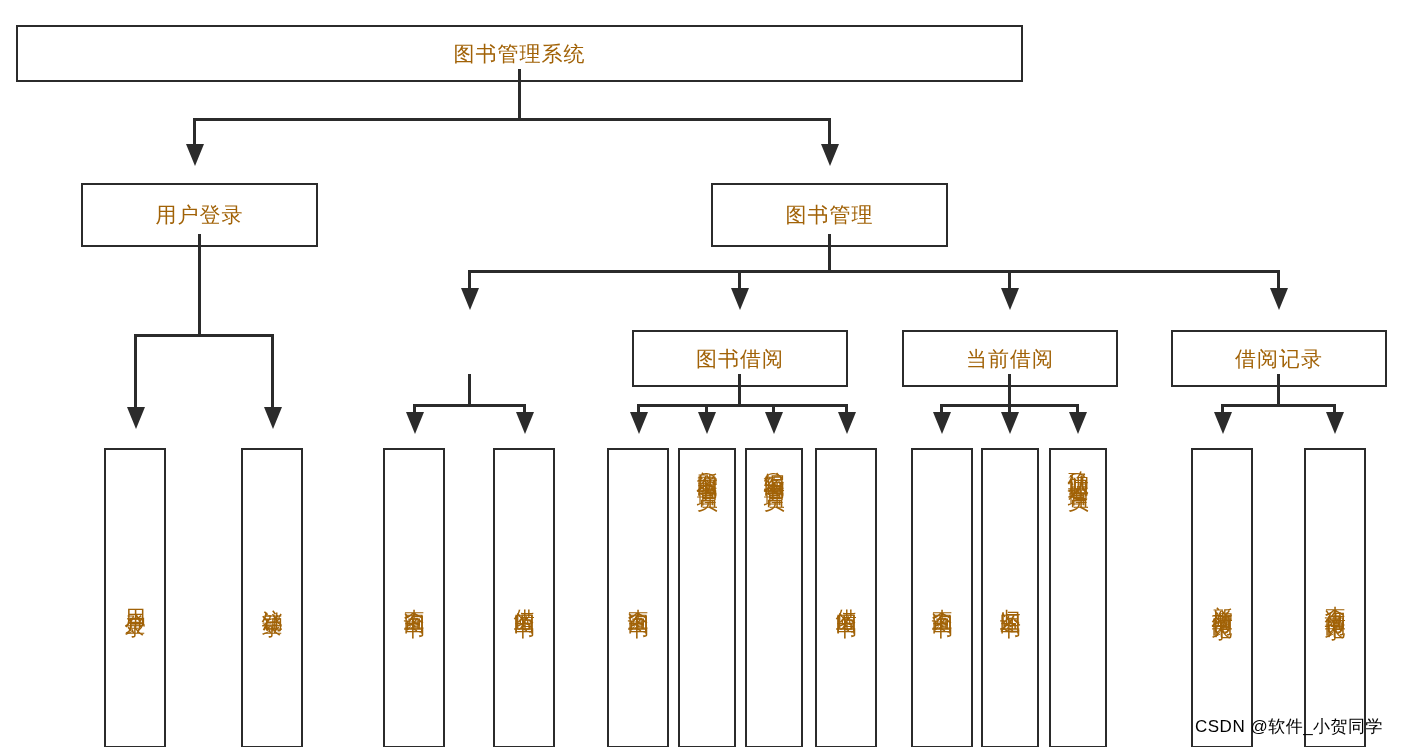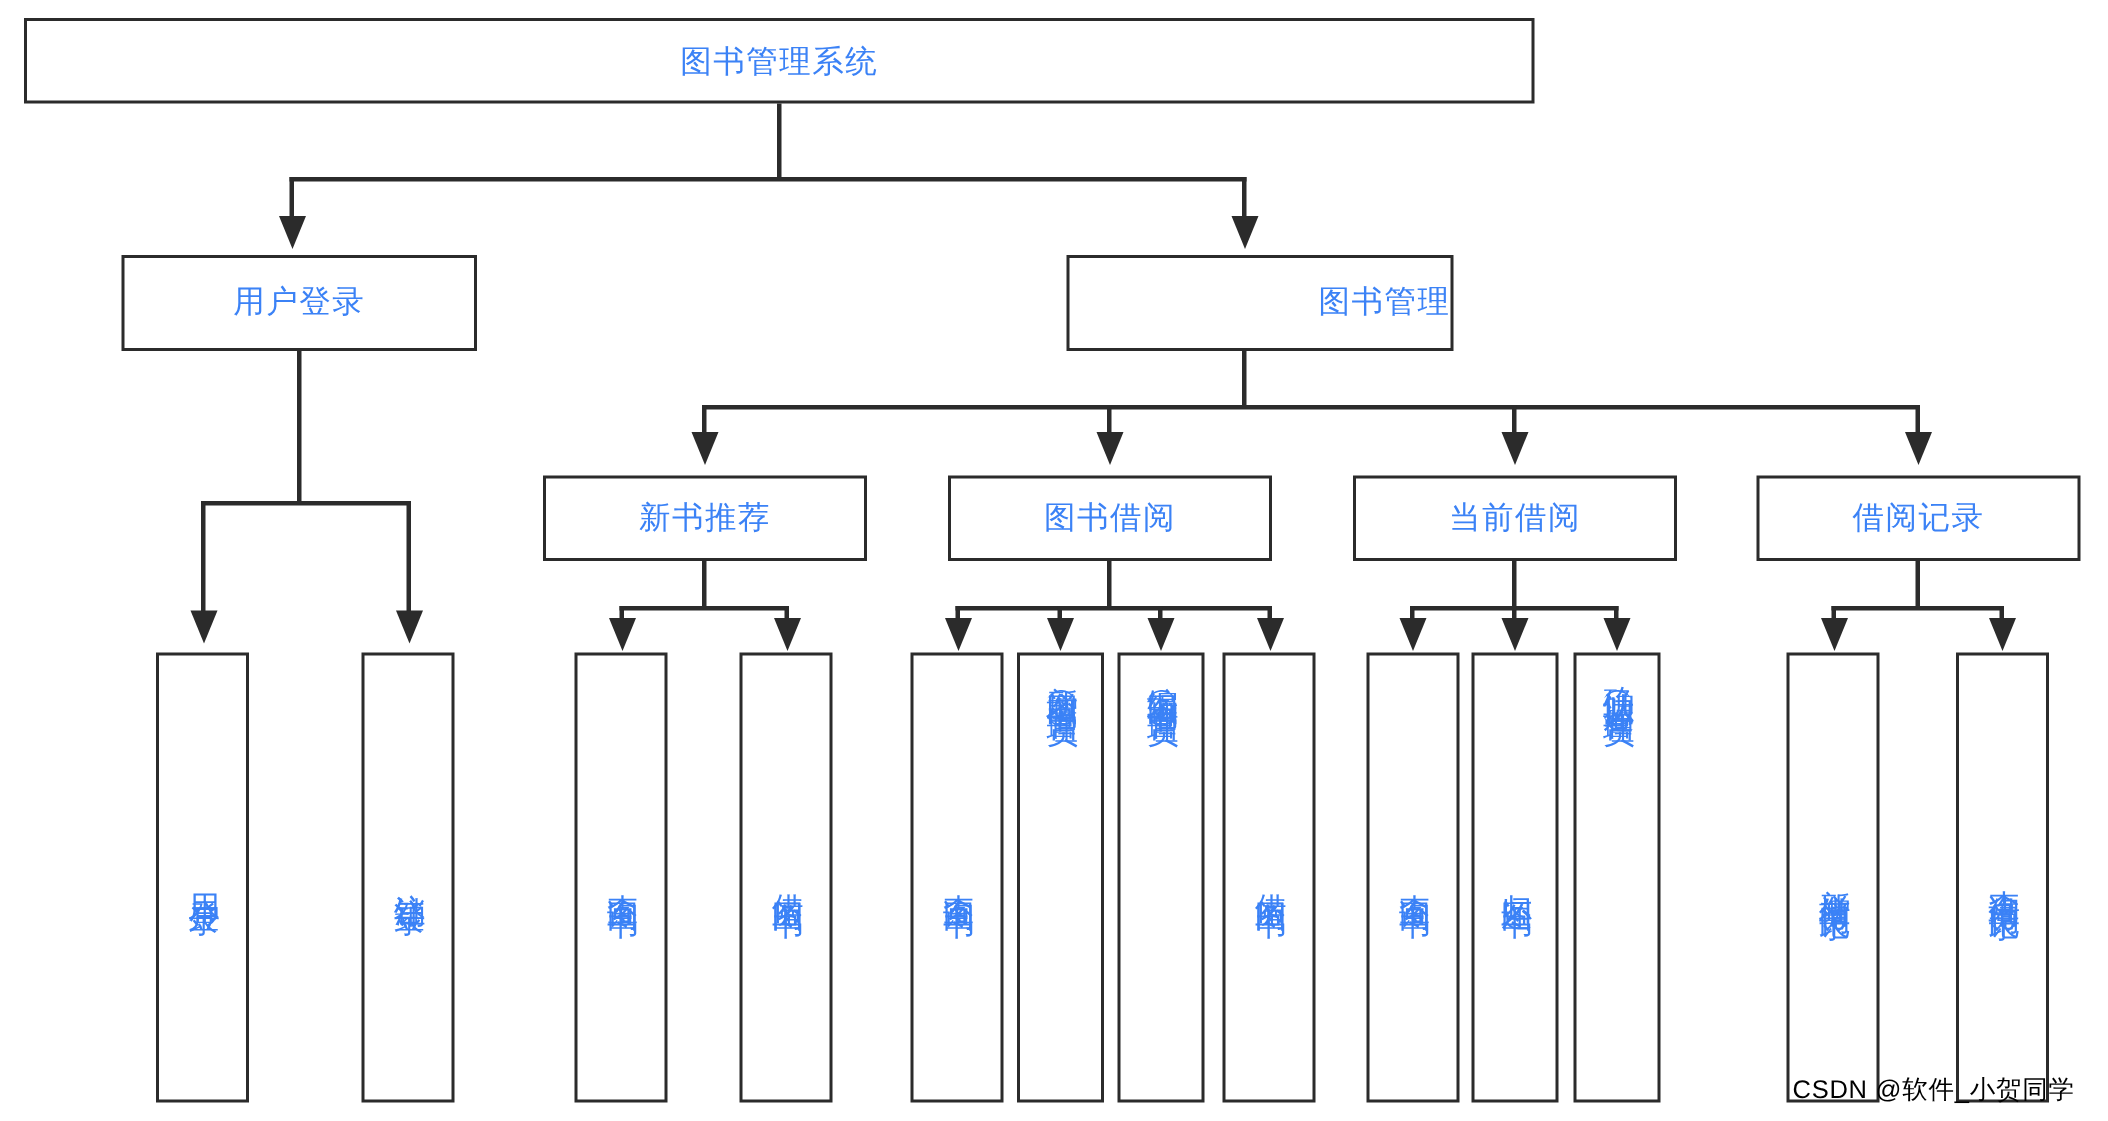--- a/index.html
+++ b/index.html
@@ -18,21 +18,22 @@
     overflow: hidden;
   }
   .node {
     position: absolute;
     box-sizing: border-box;
     border: 2px solid #2b2b2b;
     background: #ffffff;
     display: flex;
     align-items: center;
     justify-content: center;
-    color: #3b82f6;
+    color: #a16207;
+    margin-top: 13px;
   }
   .node.horiz {
     font-size: 21px;
     letter-spacing: 1px;
     line-height: 1.2;
   }
   .node.root {
     font-size: 21px;
     letter-spacing: 1px;
   }
@@ -88,21 +89,21 @@
 
   <div class="edge v" style="left:193px; top:118px; width:3px; height:28px;"></div>
   <div class="arrow" style="left:186px; top:144px;"></div>
 
   <div class="edge v" style="left:828px; top:118px; width:3px; height:28px;"></div>
   <div class="arrow" style="left:821px; top:144px;"></div>
 
   <div class="node horiz" style="left:81px; top:170px; width:237px; height:64px;">
     <span>用户登录</span>
   </div>
-  <div class="node horiz" style="left:711px; top:170px; width:258px; height:64px;justify-content:flex-end;">
+  <div class="node horiz" style="left:711px; top:170px; width:237px; height:64px;">
     <span>图书管理</span>
   </div>
 
   <div class="edge v" style="left:198px; top:234px; width:3px; height:102px;"></div>
   <div class="edge h" style="left:134px; top:334px; width:140px; height:3px;"></div>
   <div class="edge v" style="left:134px; top:334px; width:3px; height:75px;"></div>
   <div class="arrow" style="left:127px; top:407px;"></div>
   <div class="edge v" style="left:271px; top:334px; width:3px; height:75px;"></div>
   <div class="arrow" style="left:264px; top:407px;"></div>
 
@@ -114,23 +115,20 @@
 
   <div class="edge v" style="left:738px; top:270px; width:3px; height:20px;"></div>
   <div class="arrow" style="left:731px; top:288px;"></div>
 
   <div class="edge v" style="left:1008px; top:270px; width:3px; height:20px;"></div>
   <div class="arrow" style="left:1001px; top:288px;"></div>
 
   <div class="edge v" style="left:1277px; top:270px; width:3px; height:20px;"></div>
   <div class="arrow" style="left:1270px; top:288px;"></div>
 
-  <div class="node horiz" style="left:362px; top:317px; width:216px; height:57px;">
-    <span>新书推荐</span>
-  </div>
   <div class="node horiz" style="left:902px; top:317px; width:216px; height:57px;">
     <span>当前借阅</span>
   </div>
   <div class="node horiz" style="left:632px; top:317px; width:216px; height:57px;">
     <span>图书借阅</span>
   </div>
   <div class="node horiz" style="left:1171px; top:317px; width:216px; height:57px;align-items:center;">
     <span>借阅记录</span>
   </div>
 

